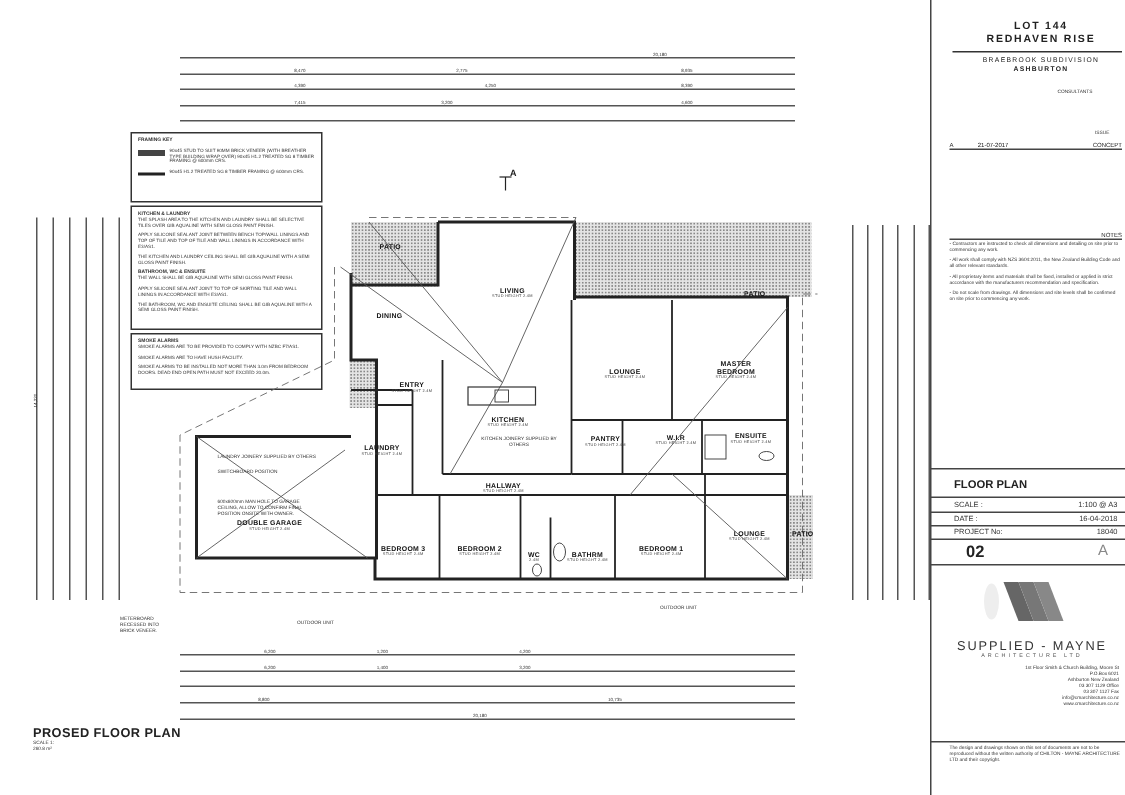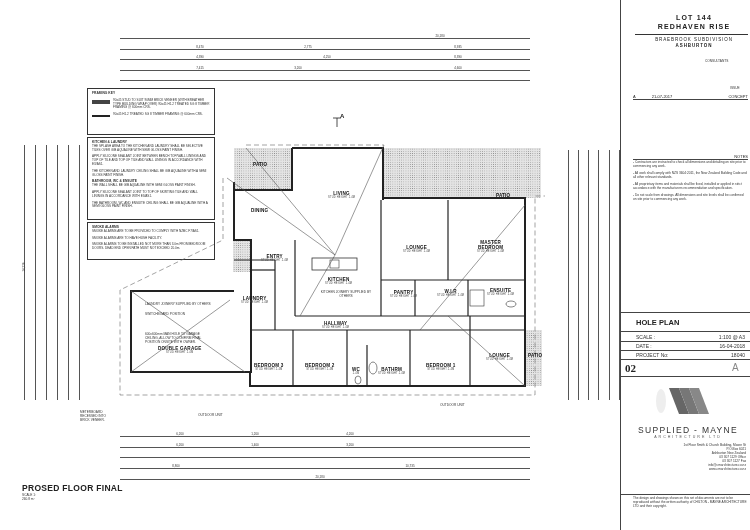--- a/index.html
+++ b/index.html
@@ -201,21 +201,21 @@
   <div class="dimrow" style="left:120px;top:468px;width:410px;">
     <span style="left:56px;">8,800</span>
     <span style="left:290px;">10,735</span>
   </div>
   <div class="dimrow" style="left:120px;top:479px;width:410px;">
     <span style="left:200px;">20,180</span>
   </div>
 </div>
 
 <div class="abs" style="left:22px;top:483px;">
-  <div style="font-size:8.5px;font-weight:bold;letter-spacing:0.3px;">PROSED FLOOR FINAL</div>
+  <div style="font-size:8.5px;font-weight:bold;letter-spacing:0.3px;">PROSED FLOOR PLAN</div>
   <div class="tiny">SCALE 1:</div>
   <div class="tiny">260.8 m²</div>
 </div>
 
 <div>
   <div class="abs" style="left:620px;top:0;width:1px;height:530px;border-left:0.8px solid #444;"></div>
   <div class="abs" style="left:640px;top:14px;width:108px;text-align:center;font-size:7px;font-weight:bold;letter-spacing:1.2px;">LOT 144</div>
   <div class="abs" style="left:640px;top:23px;width:108px;text-align:center;font-size:7px;font-weight:bold;letter-spacing:1.2px;">REDHAVEN RISE</div>
   <div class="abs" style="left:635px;top:34px;width:113px;border-top:0.8px solid #333;"></div>
   <div class="abs" style="left:640px;top:37px;width:108px;text-align:center;font-size:4.5px;letter-spacing:0.9px;">BRAEBROOK SUBDIVISION</div>
@@ -230,32 +230,32 @@
 
   <div class="abs" style="left:633px;top:154px;width:115px;border-bottom:0.6px solid #444;text-align:right;font-size:4px;">NOTES</div>
   <div class="abs" style="left:633px;top:160px;width:114px;">
     <p class="tiny" style="margin:0 0 3px;">- Contractors are instructed to check all dimensions and detailing on site prior to commencing any work.</p>
     <p class="tiny" style="margin:0 0 3px;">- All work shall comply with NZS 3604:2011, the New Zealand Building Code and all other relevant standards.</p>
     <p class="tiny" style="margin:0 0 3px;">- All proprietary items and materials shall be fixed, installed or applied in strict accordance with the manufacturers recommendation and specification.</p>
     <p class="tiny" style="margin:0 0 3px;">- Do not scale from drawings. All dimensions and site levels shall be confirmed on site prior to commencing any work.</p>
   </div>
 
   <div class="tb-line" style="top:312px;"></div>
-  <div class="abs" style="left:636px;top:318px;font-size:7.5px;font-weight:bold;">HOLE PLAN</div>
+  <div class="abs" style="left:636px;top:318px;font-size:7.5px;font-weight:bold;">FLOOR PLAN</div>
   <div class="tb-line" style="top:331px;"></div>
   <div class="tb-label" style="left:636px;top:334px;">SCALE :</div>
   <div class="tb-label" style="left:700px;top:334px;width:45px;text-align:right;">1:100 @ A3</div>
   <div class="tb-line" style="top:341px;"></div>
   <div class="tb-label" style="left:636px;top:343px;">DATE :</div>
   <div class="tb-label" style="left:700px;top:343px;width:45px;text-align:right;">16-04-2018</div>
   <div class="tb-line" style="top:350px;"></div>
   <div class="tb-label" style="left:636px;top:352px;">PROJECT No:</div>
   <div class="tb-label" style="left:700px;top:352px;width:45px;text-align:right;">18040</div>
   <div class="tb-line" style="top:359px;"></div>
-  <div class="abs" style="left:625px;top:362px;font-size:11px;font-weight:bold;font-family:Liberation Serif, serif;">02</div>
+  <div class="abs" style="left:644px;top:362px;font-size:11px;font-weight:bold;">02</div>
   <div class="abs" style="left:732px;top:362px;font-size:10px;color:#888;">A</div>
   <div class="tb-line" style="top:376px;"></div>
 
   <svg class="abs" style="left:655px;top:386px;" width="55" height="30">
     <ellipse cx="6" cy="15" rx="5" ry="12" fill="#eee"></ellipse>
     <polygon points="14,2 24,2 34,28 24,28" fill="#666"></polygon>
     <polygon points="24,2 34,2 44,28 34,28" fill="#777"></polygon>
     <polygon points="34,2 44,2 54,28 44,28" fill="#888"></polygon>
   </svg>
 

